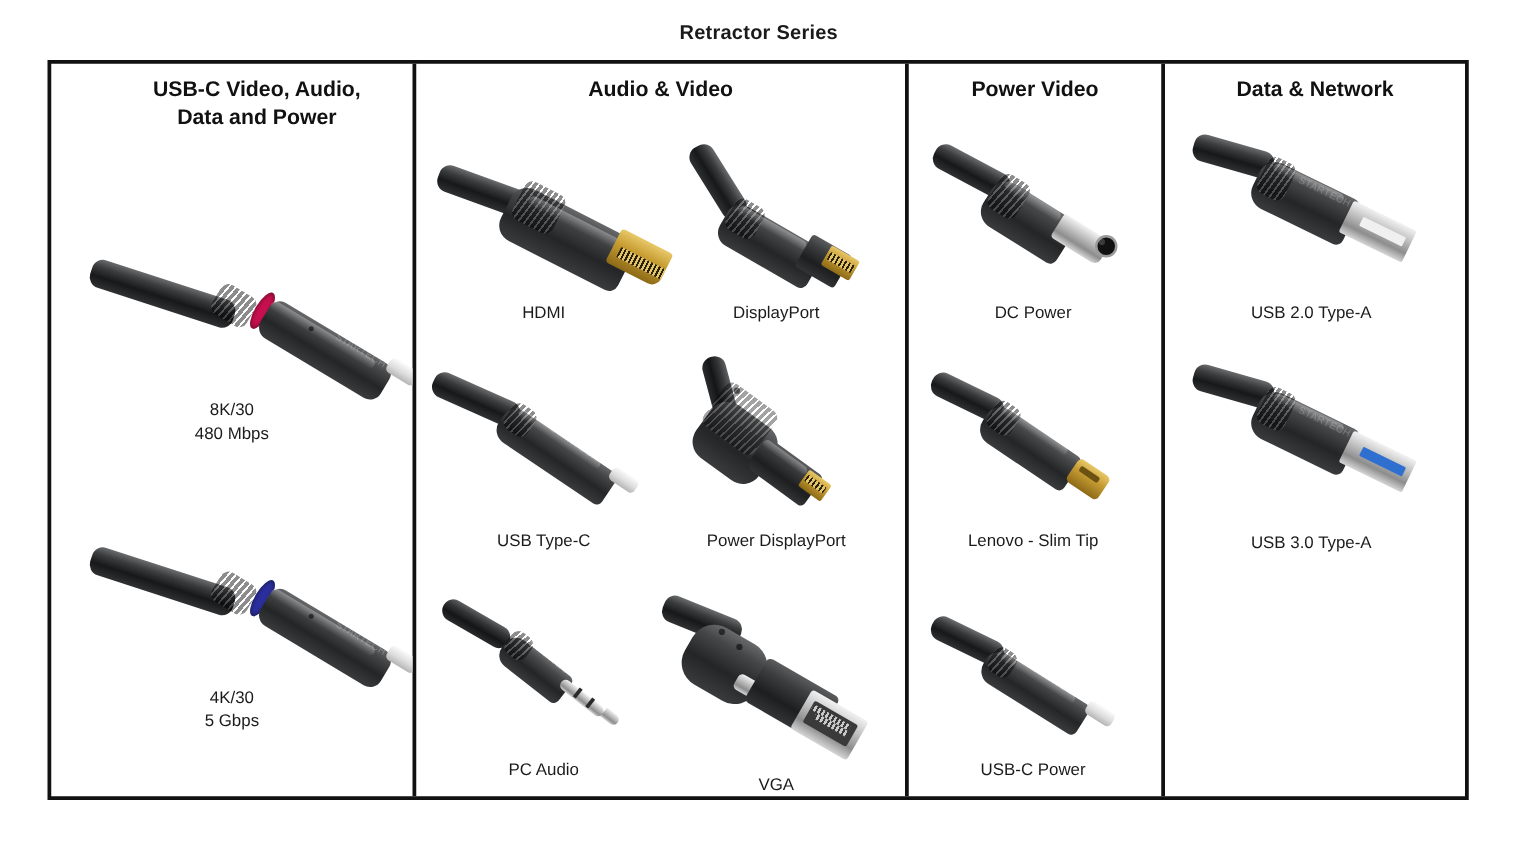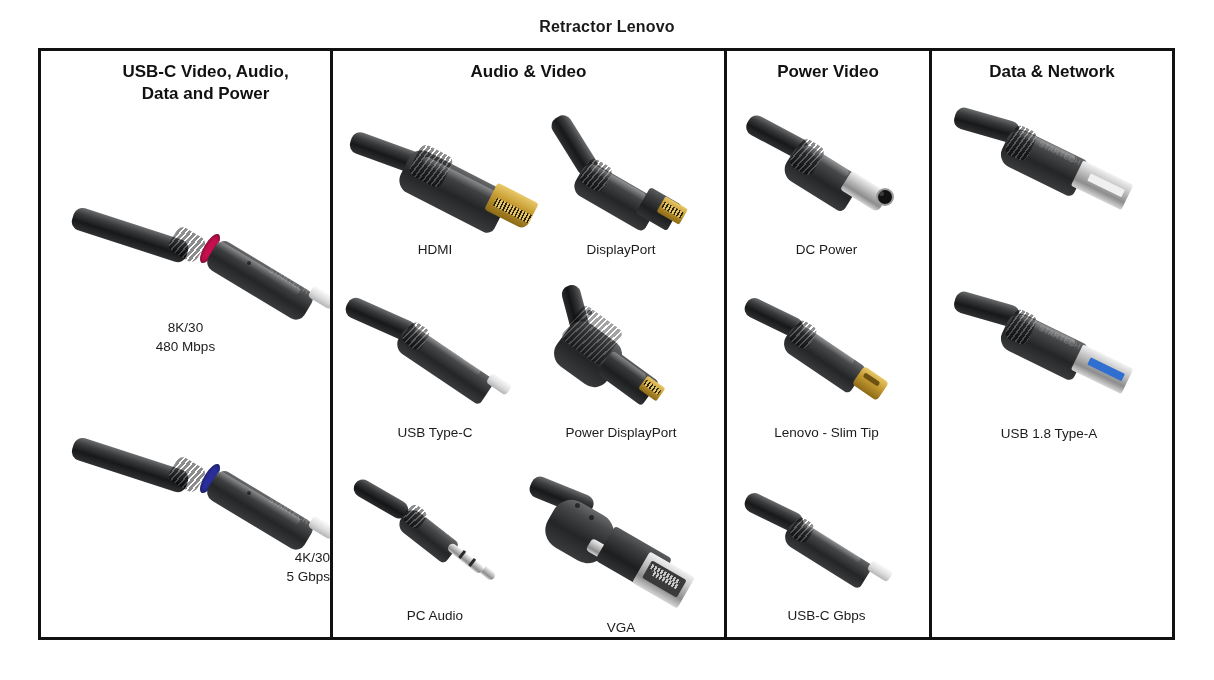--- a/index.html
+++ b/index.html
@@ -131,21 +131,21 @@
     font-family:"Liberation Sans",sans-serif; letter-spacing:.4px;
   }
   .dot { position:absolute; border-radius:50%; background: rgba(0,0,0,.55); }
   .hl  { position:absolute; border-radius:50%; background: rgba(255,255,255,.18); }
 </style>
 </head>
 <body>
 
 <div class="page">
 
-  <div class="chart-title">Retractor Lenovo</div>
+  <div class="chart-title">Retractor Series</div>
 
   <div class="table">
 
     <div class="col col-1">
       <div class="col-head" style="white-space:pre-line;margin-left:40px;">USB-C Video, Audio,
 Data and Power</div>
       <div class="col-body">
 
         <div class="cell" style="left:0;top:70px;width:289px;">
           <div class="art" style="width:230px;height:130px;">
@@ -170,21 +170,21 @@
               <div class="wire" style="left:2px;top:22px;width:120px;height:23px;transform:rotate(18deg);transform-origin:0 50%;"></div>
               <div class="ribs" style="left:100px;top:48px;width:32px;height:27px;transform:rotate(31deg);"></div>
               <div class="ring" style="left:133px;top:49px;width:12px;height:33px;background:#2b2f9e;transform:rotate(31deg);box-shadow:inset 0 0 4px rgba(0,0,0,.6);"></div>
               <div class="boot" style="left:141px;top:52px;width:112px;height:33px;transform:rotate(31deg);transform-origin:0 50%;"></div>
               <div class="gloss" style="left:146px;top:56px;width:96px;height:8px;transform:rotate(31deg);transform-origin:0 50%;"></div>
               <div class="dot" style="left:176px;top:78px;width:4px;height:4px;"></div>
               <div class="brand" style="left:195px;top:93px;transform:rotate(31deg);">STARTECH</div>
               <div class="white-tip" style="left:238px;top:108px;width:26px;height:13px;transform:rotate(31deg);border-radius:4px;"></div>
             </div>
           </div>
-          <div class="caption" style="margin-top:6px;text-align:right;">4K/30
+          <div class="caption" style="margin-top:6px;">4K/30
 5 Gbps</div>
         </div>
 
       </div>
     </div>
 
     <div class="col col-2">
       <div class="col-head">Audio &amp; Video</div>
       <div class="col-body">
 
@@ -322,21 +322,21 @@
           <div class="art" style="width:170px;height:132px;">
             <div class="cable-wrap">
               <div class="wire" style="left:4px;top:18px;width:62px;height:20px;transform:rotate(26deg);transform-origin:0 50%;"></div>
               <div class="boot" style="left:46px;top:44px;width:92px;height:28px;transform:rotate(32deg);transform-origin:0 50%;border-radius:12px 5px 5px 12px;"></div>
               <div class="ribs" style="left:50px;top:48px;width:20px;height:22px;transform:rotate(32deg);"></div>
               <div class="gloss" style="left:60px;top:50px;width:68px;height:7px;transform:rotate(32deg);transform-origin:0 50%;"></div>
               <div class="brand" style="left:80px;top:70px;transform:rotate(32deg);">STARTECH</div>
               <div class="white-tip" style="left:126px;top:94px;width:24px;height:12px;transform:rotate(32deg);border-radius:4px;"></div>
             </div>
           </div>
-          <div class="caption" style="margin-top:4px;">USB-C Gbps</div>
+          <div class="caption" style="margin-top:4px;">USB-C Power</div>
         </div>
 
       </div>
     </div>
 
     <div class="col col-4">
       <div class="col-head">Data &amp; Network</div>
       <div class="col-body">
 
         <div class="cell" style="left:0;top:-12px;width:234px;">
@@ -344,35 +344,36 @@
             <div class="cable-wrap">
               <div class="wire" style="left:6px;top:4px;width:66px;height:22px;transform:rotate(16deg);transform-origin:0 50%;"></div>
               <div class="boot" style="left:56px;top:22px;width:84px;height:40px;transform:rotate(26deg);transform-origin:0 50%;border-radius:14px 6px 6px 14px;"></div>
               <div class="ribs" style="left:60px;top:26px;width:24px;height:32px;transform:rotate(26deg);"></div>
               <div class="gloss" style="left:70px;top:28px;width:62px;height:8px;transform:rotate(26deg);transform-origin:0 50%;"></div>
               <div class="brand" style="left:88px;top:48px;transform:rotate(26deg);">STARTECH</div>
               <div class="silver" style="left:128px;top:58px;width:56px;height:28px;transform:rotate(26deg);transform-origin:0 50%;border-radius:2px;"></div>
               <div style="position:absolute;left:140px;top:72px;width:38px;height:8px;background:#f0f0f0;transform:rotate(26deg);transform-origin:0 50%;border-radius:1px;"></div>
             </div>
           </div>
+          <div class="caption" style="margin-top:4px;">USB 2.0 Type-A</div>
         </div>
 
         <div class="cell" style="left:0;top:172px;width:234px;">
           <div class="art" style="width:200px;height:136px;">
             <div class="cable-wrap">
               <div class="wire" style="left:6px;top:4px;width:66px;height:22px;transform:rotate(16deg);transform-origin:0 50%;"></div>
               <div class="boot" style="left:56px;top:22px;width:84px;height:40px;transform:rotate(26deg);transform-origin:0 50%;border-radius:14px 6px 6px 14px;"></div>
               <div class="ribs" style="left:60px;top:26px;width:24px;height:32px;transform:rotate(26deg);"></div>
               <div class="gloss" style="left:70px;top:28px;width:62px;height:8px;transform:rotate(26deg);transform-origin:0 50%;"></div>
               <div class="brand" style="left:88px;top:48px;transform:rotate(26deg);">STARTECH</div>
               <div class="silver" style="left:128px;top:58px;width:56px;height:28px;transform:rotate(26deg);transform-origin:0 50%;border-radius:2px;"></div>
               <div style="position:absolute;left:140px;top:72px;width:38px;height:8px;background:#2f6fd0;transform:rotate(26deg);transform-origin:0 50%;border-radius:1px;"></div>
             </div>
           </div>
-          <div class="caption" style="margin-top:4px;">USB 1.8 Type-A</div>
+          <div class="caption" style="margin-top:4px;">USB 3.0 Type-A</div>
         </div>
 
 
       </div>
     </div>
 
   </div>
 </div>
 
 </body></html>

